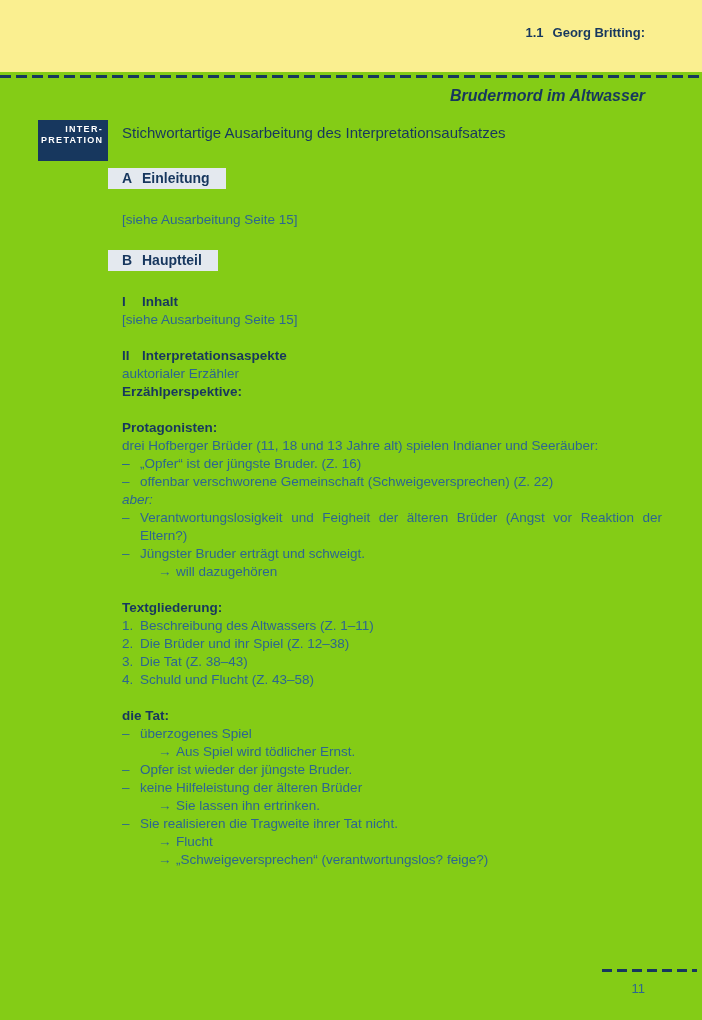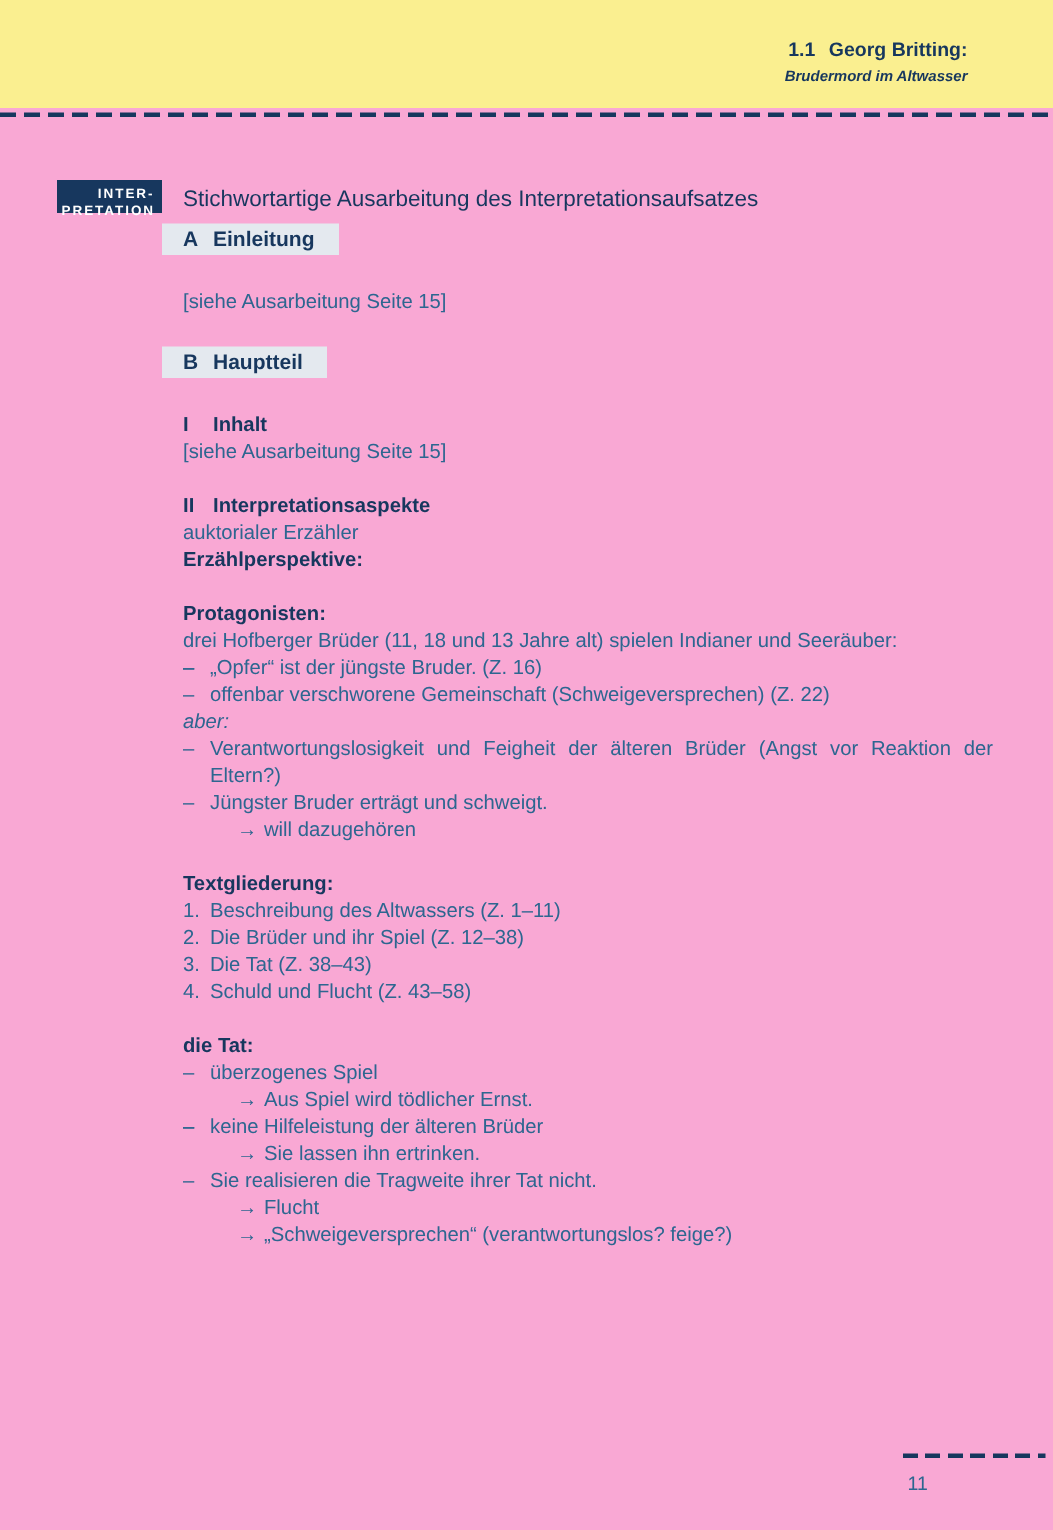--- a/index.html
+++ b/index.html
@@ -6,43 +6,43 @@
     --yellow:#faef90;
     --navy:#17375e;
     --blue:#2d6690;
     --boxbg:#e4e9ef;
   }
   *{margin:0;padding:0;box-sizing:border-box;}
   html,body{background:#ffffff;}
   .page{
     position:relative;
     width:702px;height:1020px;
-    background:#f9a8d4;overflow:hidden;
+    background:#84cc16;overflow:hidden;
     font-family:"Liberation Sans", sans-serif;
   }
   
   .band{
     height:72px;background:var(--yellow);
     text-align:right;padding:23px 57px 0 0;
   }
   .band .line1{
     font-size:13px;font-weight:bold;color:var(--navy);line-height:19px;
   }
   .band .line1 .chapter{margin-right:9px;}
   .band .line2{
-    font-size:10px;font-weight:bold;font-style:italic;color:var(--navy);line-height:19px;
+    font-size:16px;font-weight:bold;font-style:italic;color:var(--navy);line-height:19px;margin-top:44px;
   }
   .dash-top{
     margin-top:3px;height:3px;
     background:repeating-linear-gradient(90deg,var(--navy) 0 11px,transparent 11px 16px);
   }
   
   .title-row{display:flex;align-items:flex-start;margin:42px 0 0 38px;}
   .badge{
-    width:70px;height:22px;background:var(--navy);color:#ffffff;
+    width:70px;height:41px;background:var(--navy);color:#ffffff;
     font-size:9px;font-weight:bold;letter-spacing:1.3px;
     text-align:right;padding:4px 5px 0 3px;line-height:11px;
   }
   .doc-title{
     margin-left:14px;padding-top:4px;
     font-size:15px;font-weight:normal;color:var(--navy);
   }
   
   .content{
     margin:7px 0 0 122px;width:540px;
@@ -65,21 +65,21 @@
   .hnum{padding-left:20px;font-weight:bold;color:var(--navy);}
   .bold{font-weight:bold;color:var(--navy);}
   .italic{font-style:italic;}
   
   .dash-bottom{
     position:absolute;top:969px;left:602px;width:95px;height:3px;
     background:repeating-linear-gradient(90deg,var(--navy) 0 10px,transparent 10px 15px);
   }
   .page-number{
     position:absolute;top:981px;left:605px;width:40px;
-    text-align:left;font-size:13px;color:var(--blue);
+    text-align:right;font-size:13px;color:var(--blue);
   }
 </style>
 </head>
 <body>
 
 <div class="page">
 
   <div class="band">
     <div class="line1">
       <span class="chapter">1.1</span><span>Georg Britting:</span>
@@ -123,21 +123,21 @@
       <div class="gap"></div>
       <div class="line bold">Textgliederung:</div>
       <div class="line numline"><span class="b-marker">1.</span><span>Beschreibung des Altwassers (Z. 1–11)</span></div>
       <div class="line numline"><span class="b-marker">2.</span><span>Die Brüder und ihr Spiel (Z. 12–38)</span></div>
       <div class="line numline"><span class="b-marker">3.</span><span>Die Tat (Z. 38–43)</span></div>
       <div class="line numline"><span class="b-marker">4.</span><span>Schuld und Flucht (Z. 43–58)</span></div>
       <div class="gap"></div>
       <div class="line bold">die Tat:</div>
       <div class="line bullet"><span class="b-marker">–</span><span>überzogenes Spiel</span></div>
       <div class="line arrow"><span class="b-marker">→</span><span>Aus Spiel wird tödlicher Ernst.</span></div>
-      <div class="line bullet"><span class="b-marker">–</span></div>
+      <div class="line bullet"><span class="b-marker">–</span><span>Opfer ist wieder der jüngste Bruder.</span></div>
       <div class="line bullet"><span class="b-marker">–</span><span>keine Hilfeleistung der älteren Brüder</span></div>
       <div class="line arrow"><span class="b-marker">→</span><span>Sie lassen ihn ertrinken.</span></div>
       <div class="line bullet"><span class="b-marker">–</span><span>Sie realisieren die Tragweite ihrer Tat nicht.</span></div>
       <div class="line arrow"><span class="b-marker">→</span><span>Flucht</span></div>
       <div class="line arrow"><span class="b-marker">→</span><span>„Schweigeversprechen“ (verantwortungslos? feige?)</span></div>
     </div>
 
   <div class="dash-bottom"></div>
   <div class="page-number">11</div>
 

